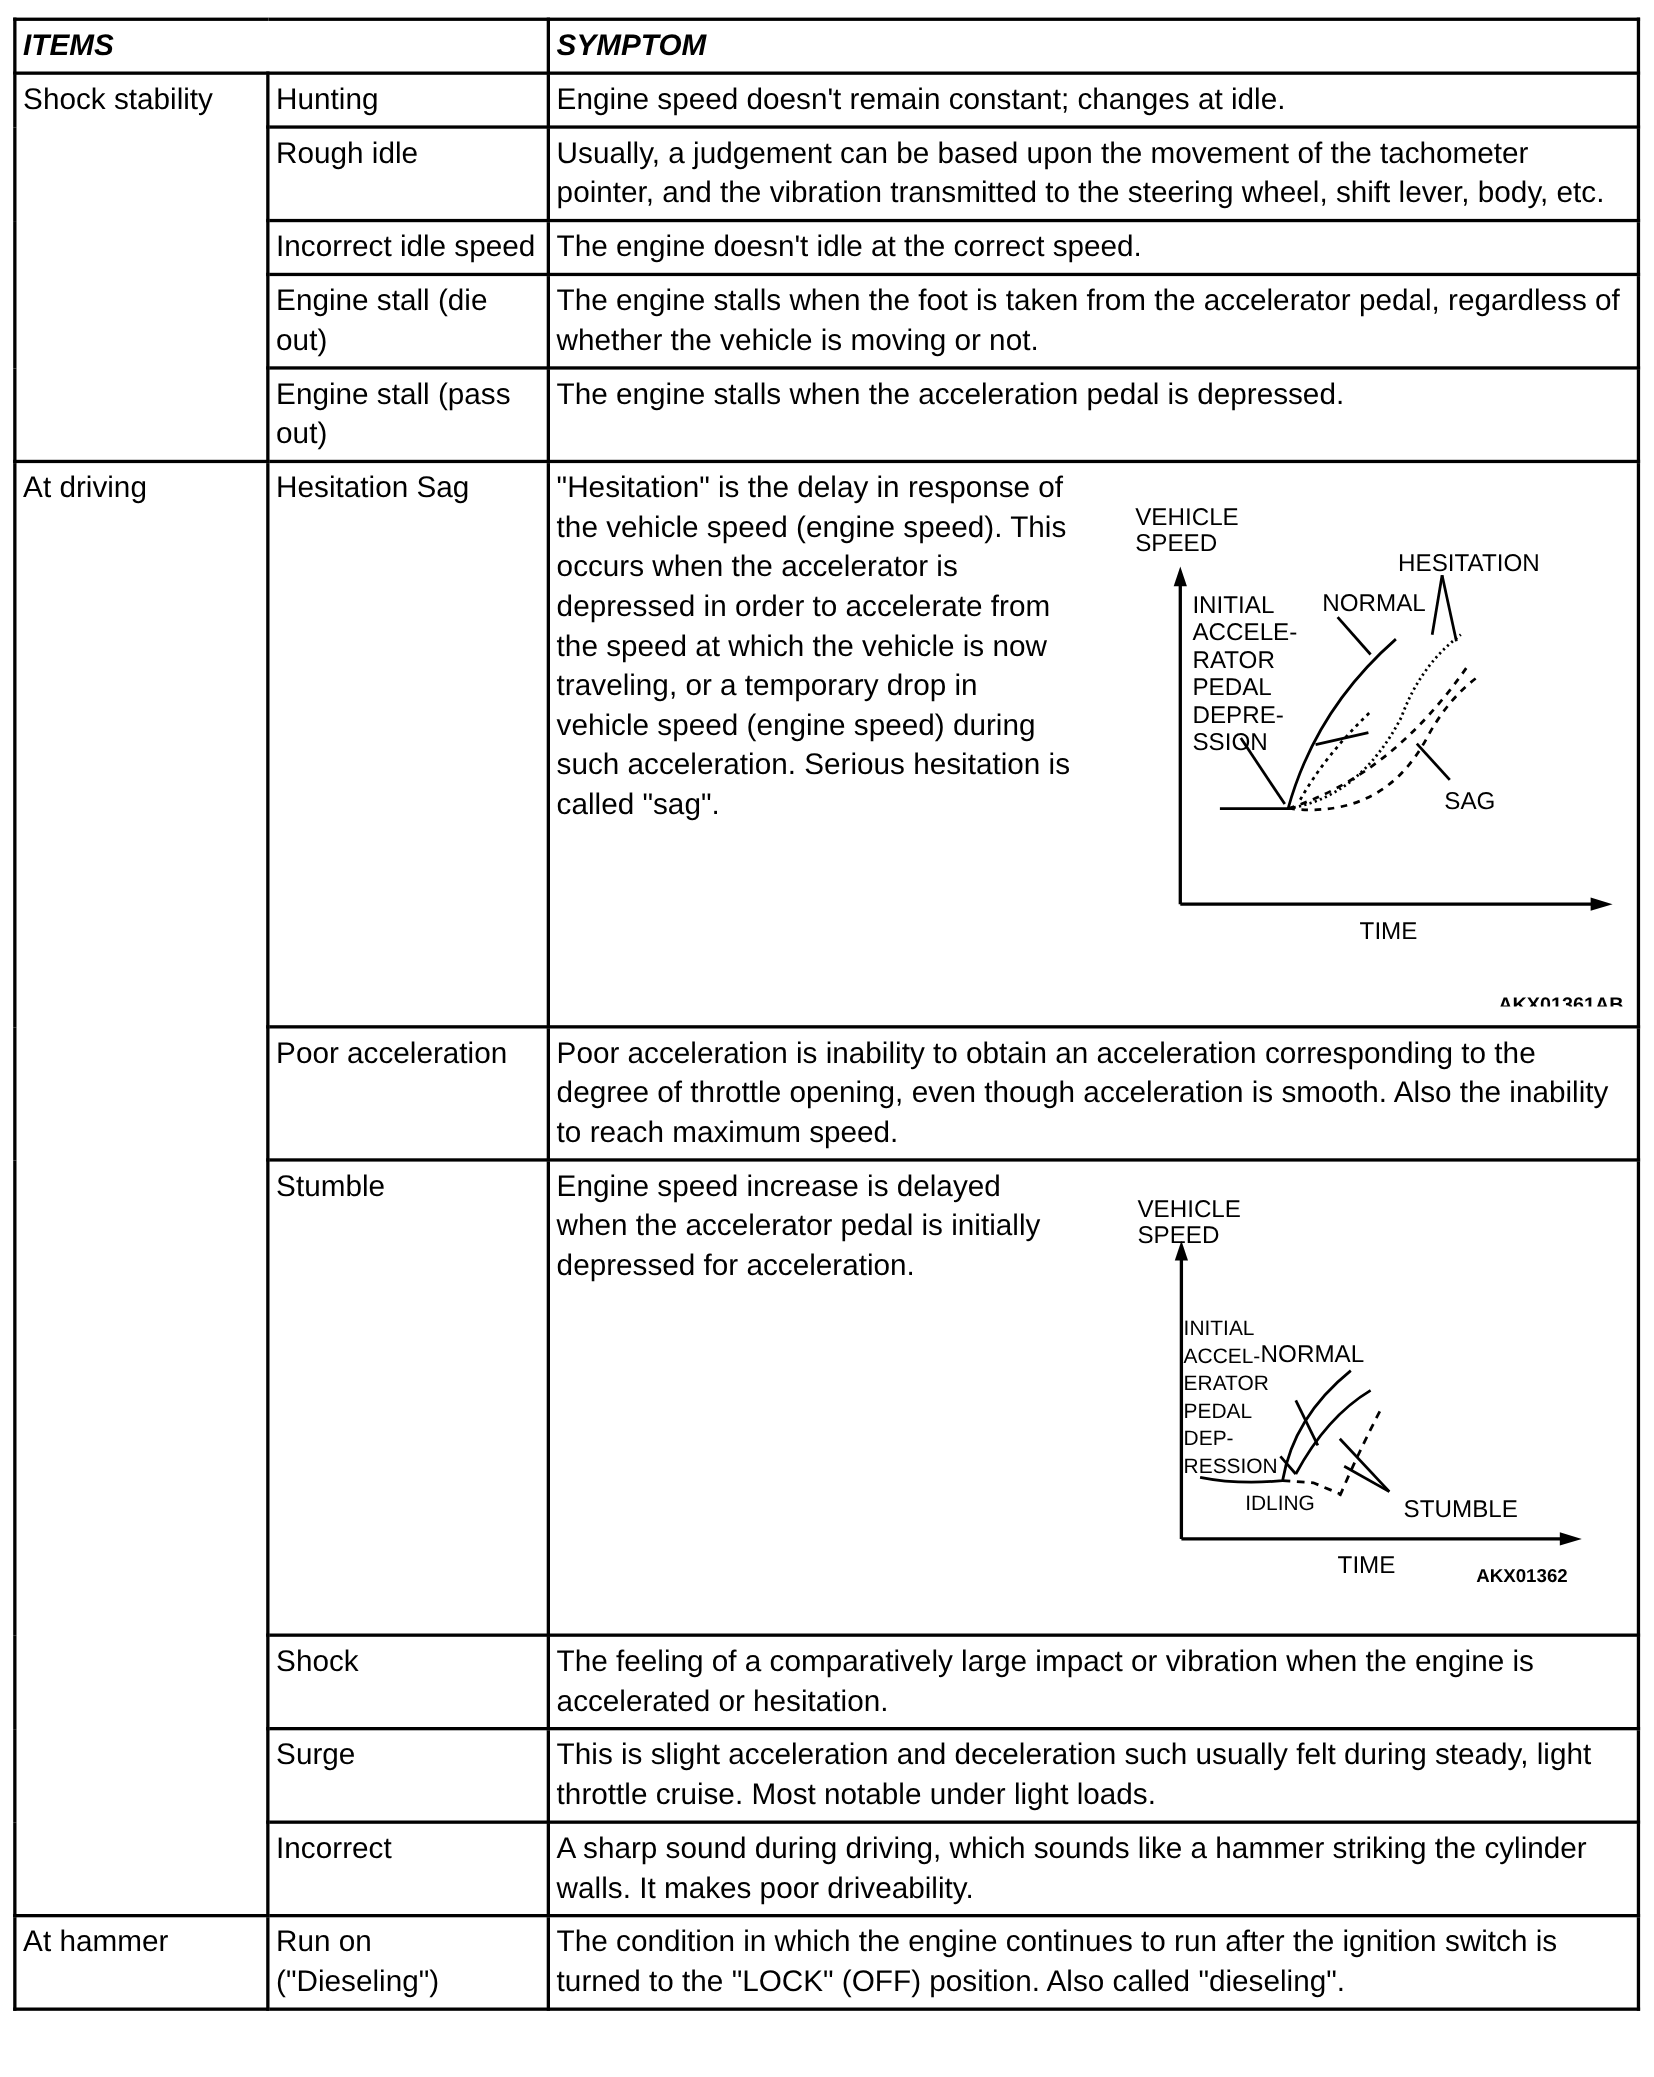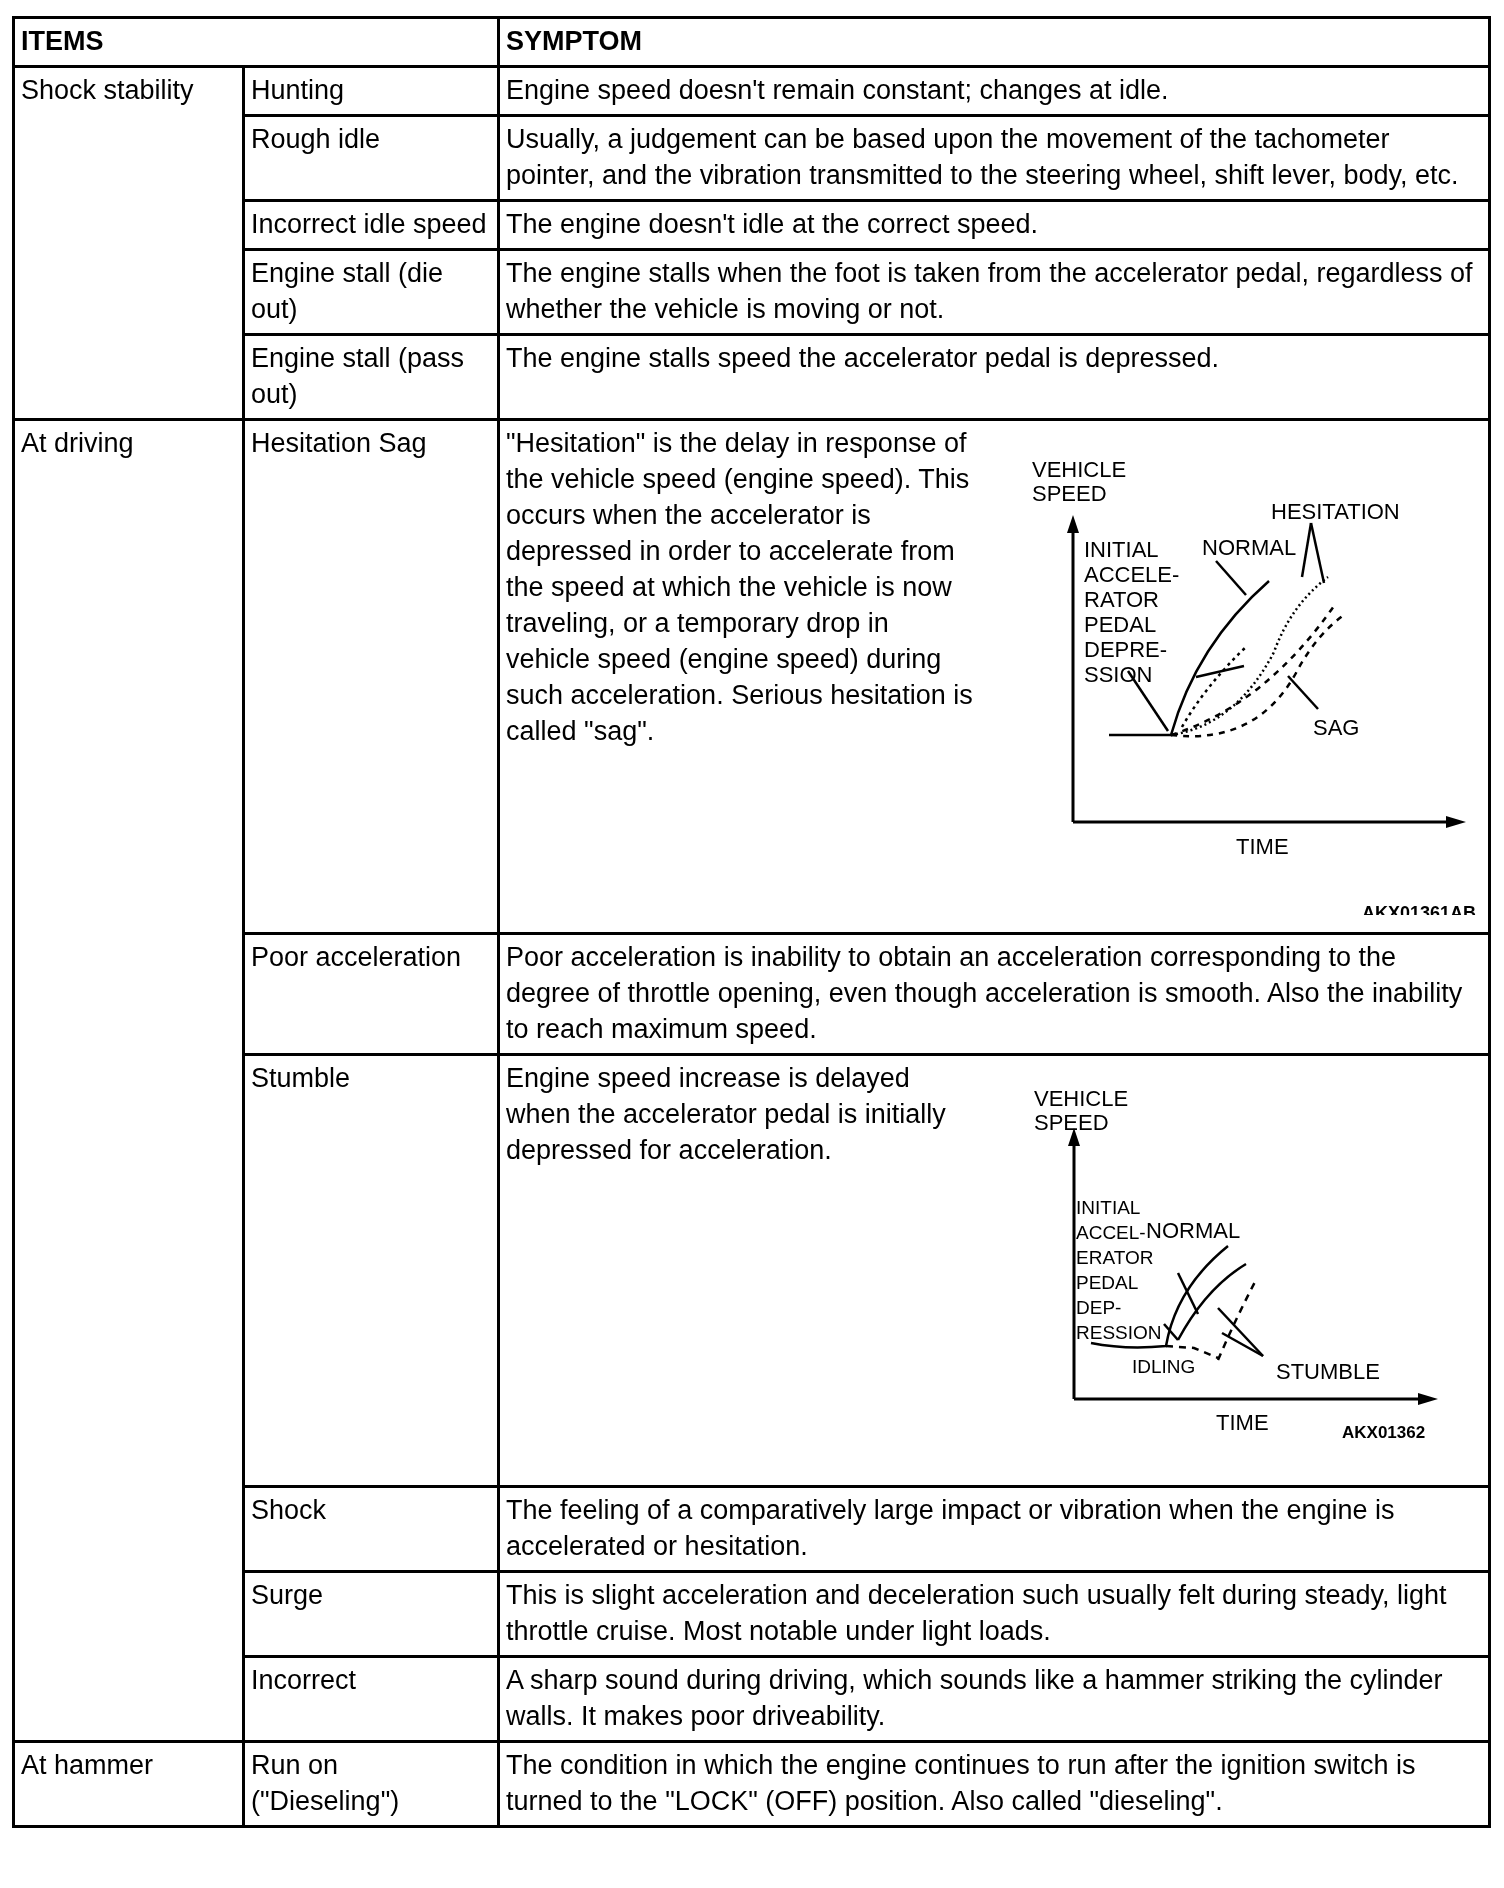--- a/index.html
+++ b/index.html
@@ -1,19 +1,19 @@
 <!DOCTYPE html>
 <html><head>
 <meta charset="utf-8">
 <style>
   html,body{margin:0;padding:0;background:#fff;}
   body{width:1504px;height:1888px;position:relative;font-family:"Liberation Sans",sans-serif;color:#000;}
   table.main{position:absolute;left:12px;top:16px;width:1476px;border-collapse:collapse;table-layout:fixed;}
   table.main td,table.main th{border:3px solid #000;vertical-align:top;text-align:left;padding:4px 6px 6px 6px;font-size:27px;line-height:36px;font-weight:normal;}
-  table.main th{font-weight:bold;}
+  table.main th{font-weight:bold;font-style:italic;}
   col.c1{width:230px;} col.c2{width:255px;} col.c3{width:991px;}
   .sym-wrap{position:relative;}
   .sym-text{width:470px;}
   svg text{font-family:"Liberation Sans",sans-serif;}
 </style>
 </head>
 <body>
 
 <table class="main">
   <colgroup>
@@ -38,21 +38,21 @@
   <tr>
     <td>Incorrect idle speed</td>
     <td>The engine doesn't idle at the correct speed.</td>
   </tr>
   <tr>
     <td>Engine stall (die out)</td>
     <td>The engine stalls when the foot is taken from the accelerator pedal, regardless of whether the vehicle is moving or not.</td>
   </tr>
   <tr>
     <td>Engine stall (pass out)</td>
-    <td>The engine stalls speed the accelerator pedal is depressed.</td>
+    <td>The engine stalls when the acceleration pedal is depressed.</td>
   </tr>
 
   <tr style="height:514px">
     <td rowspan="6">At driving</td>
     <td>Hesitation Sag</td>
     <td>
       <div class="sym-wrap">
         <div class="sym-text">"Hesitation" is the delay in response of the vehicle speed (engine speed). This occurs when the accelerator is depressed in order to accelerate from the speed at which the vehicle is now traveling, or a temporary drop in vehicle speed (engine speed) during such acceleration. Serious hesitation is called "sag".</div>
         <svg style="position:absolute;left:500px;top:20px;" width="480" height="470" viewBox="0 0 480 470">
           <g font-size="22" fill="#000">

